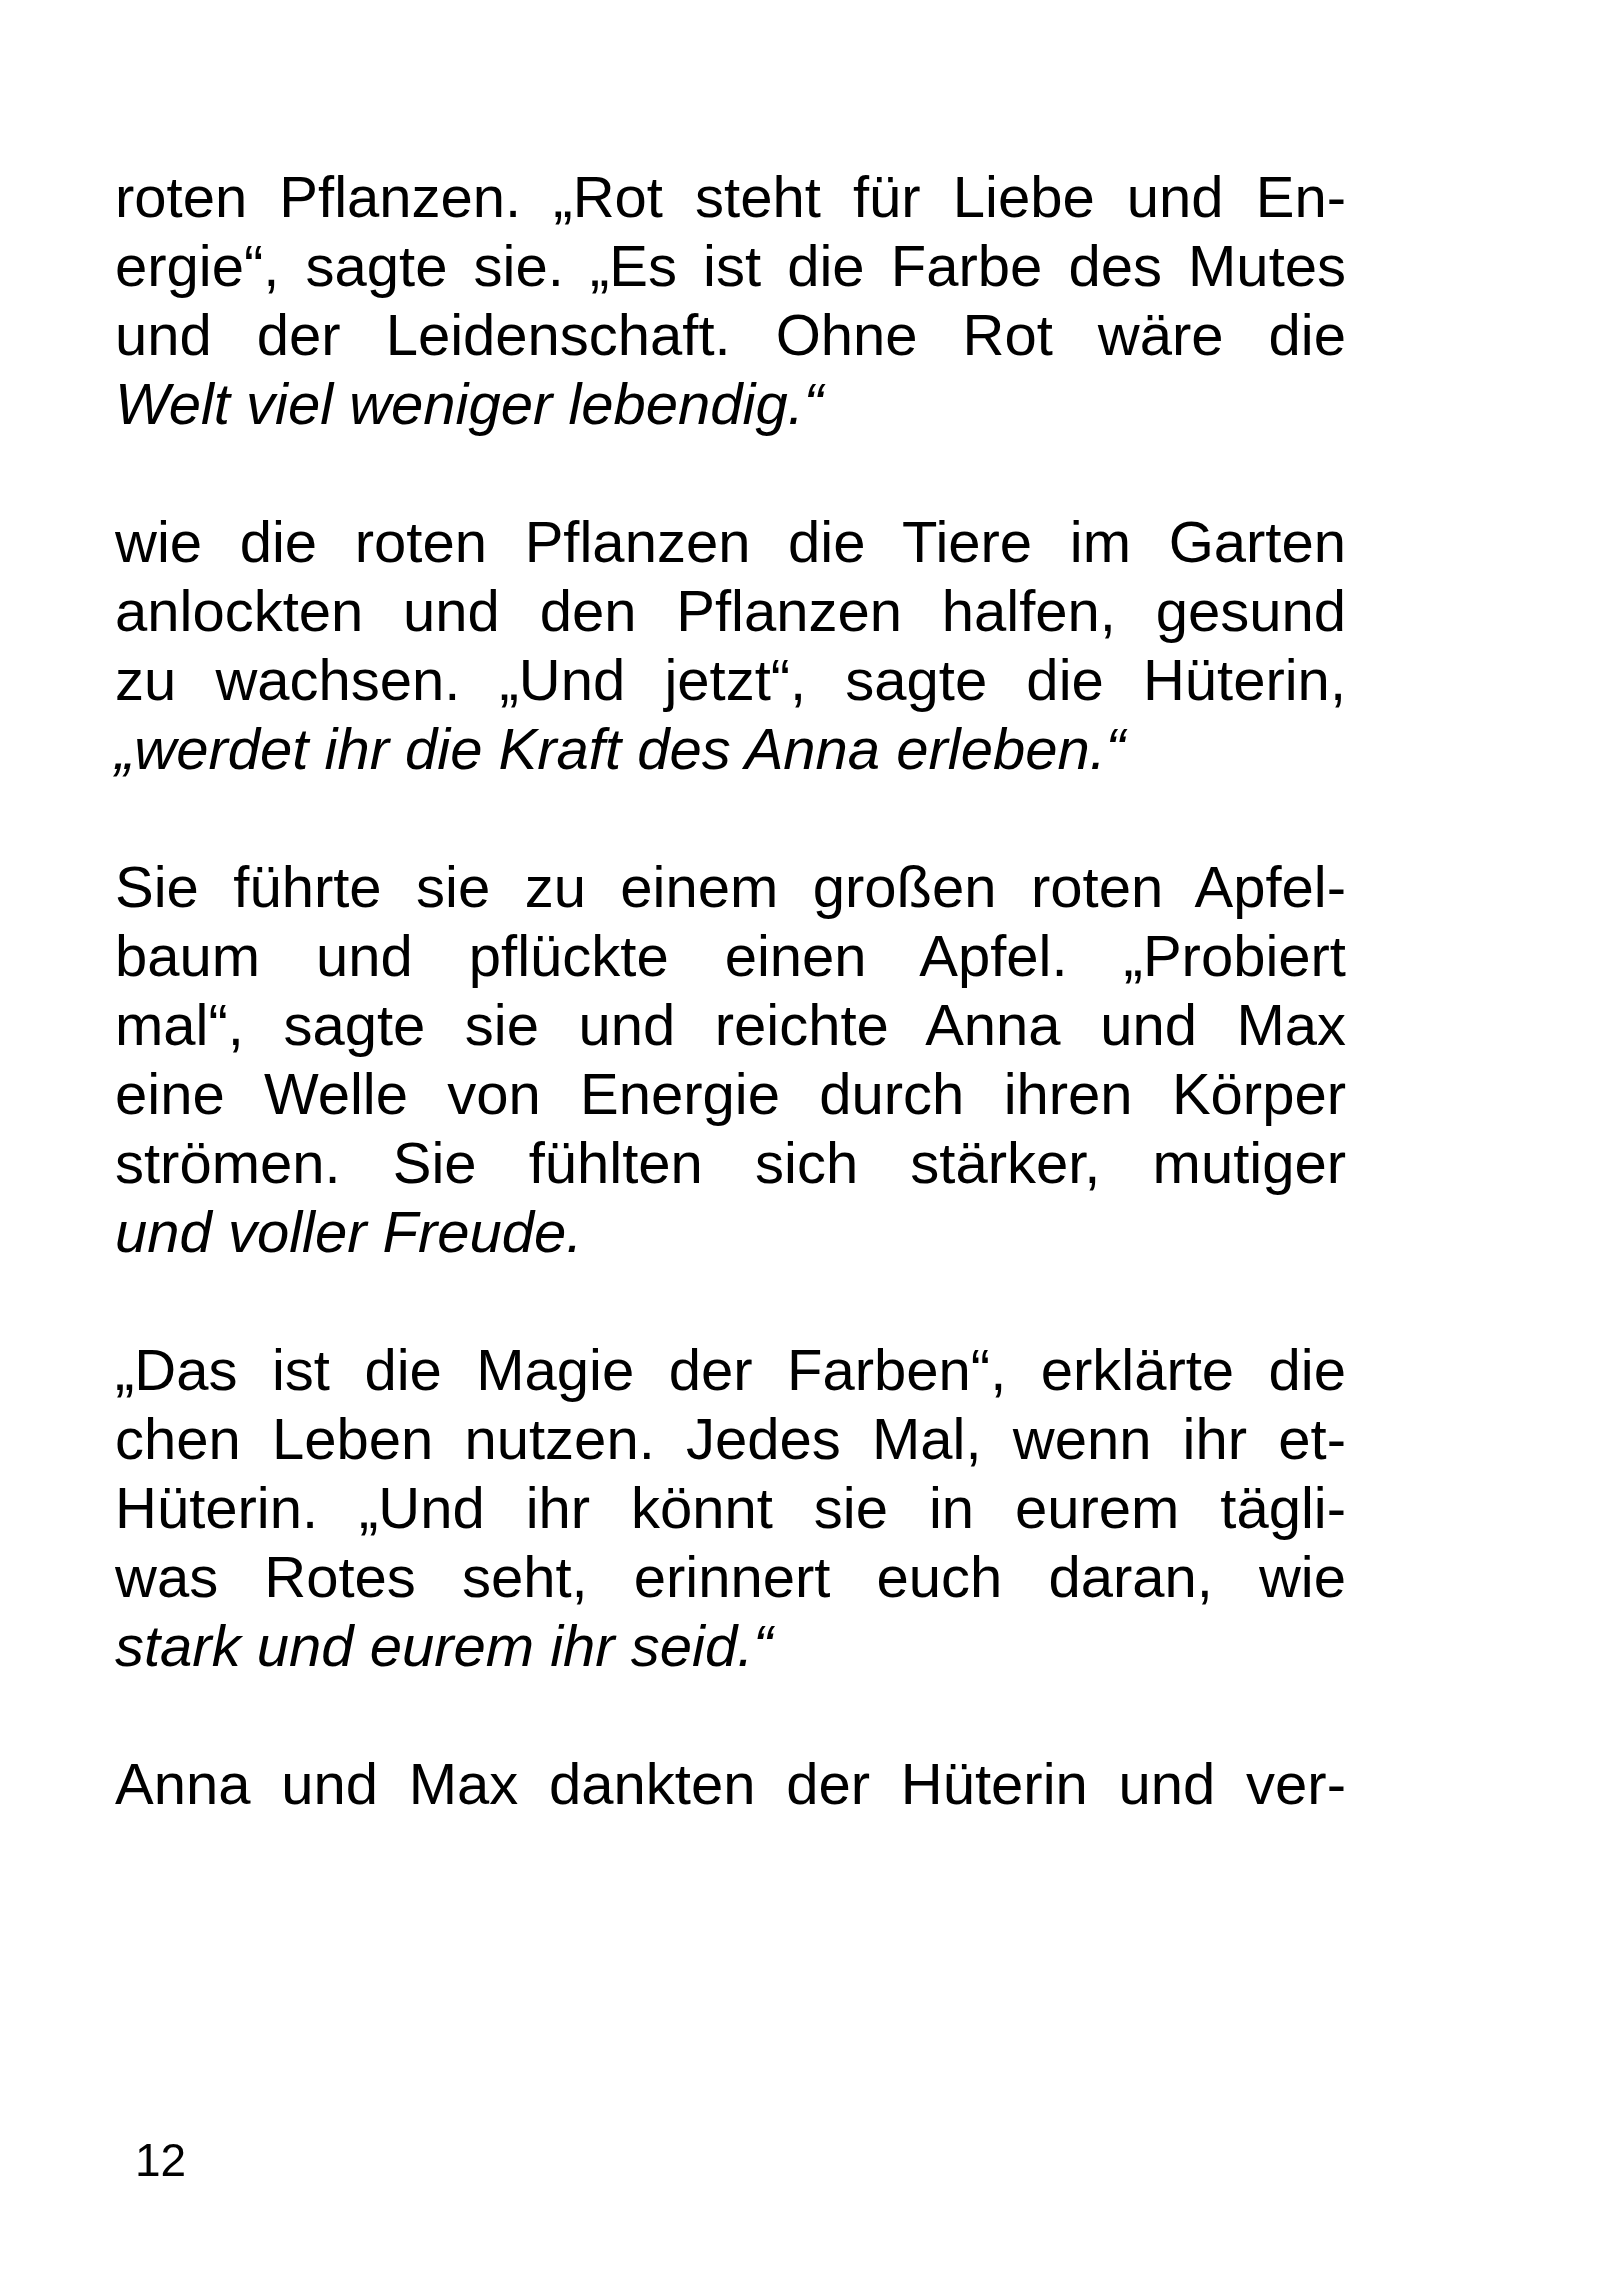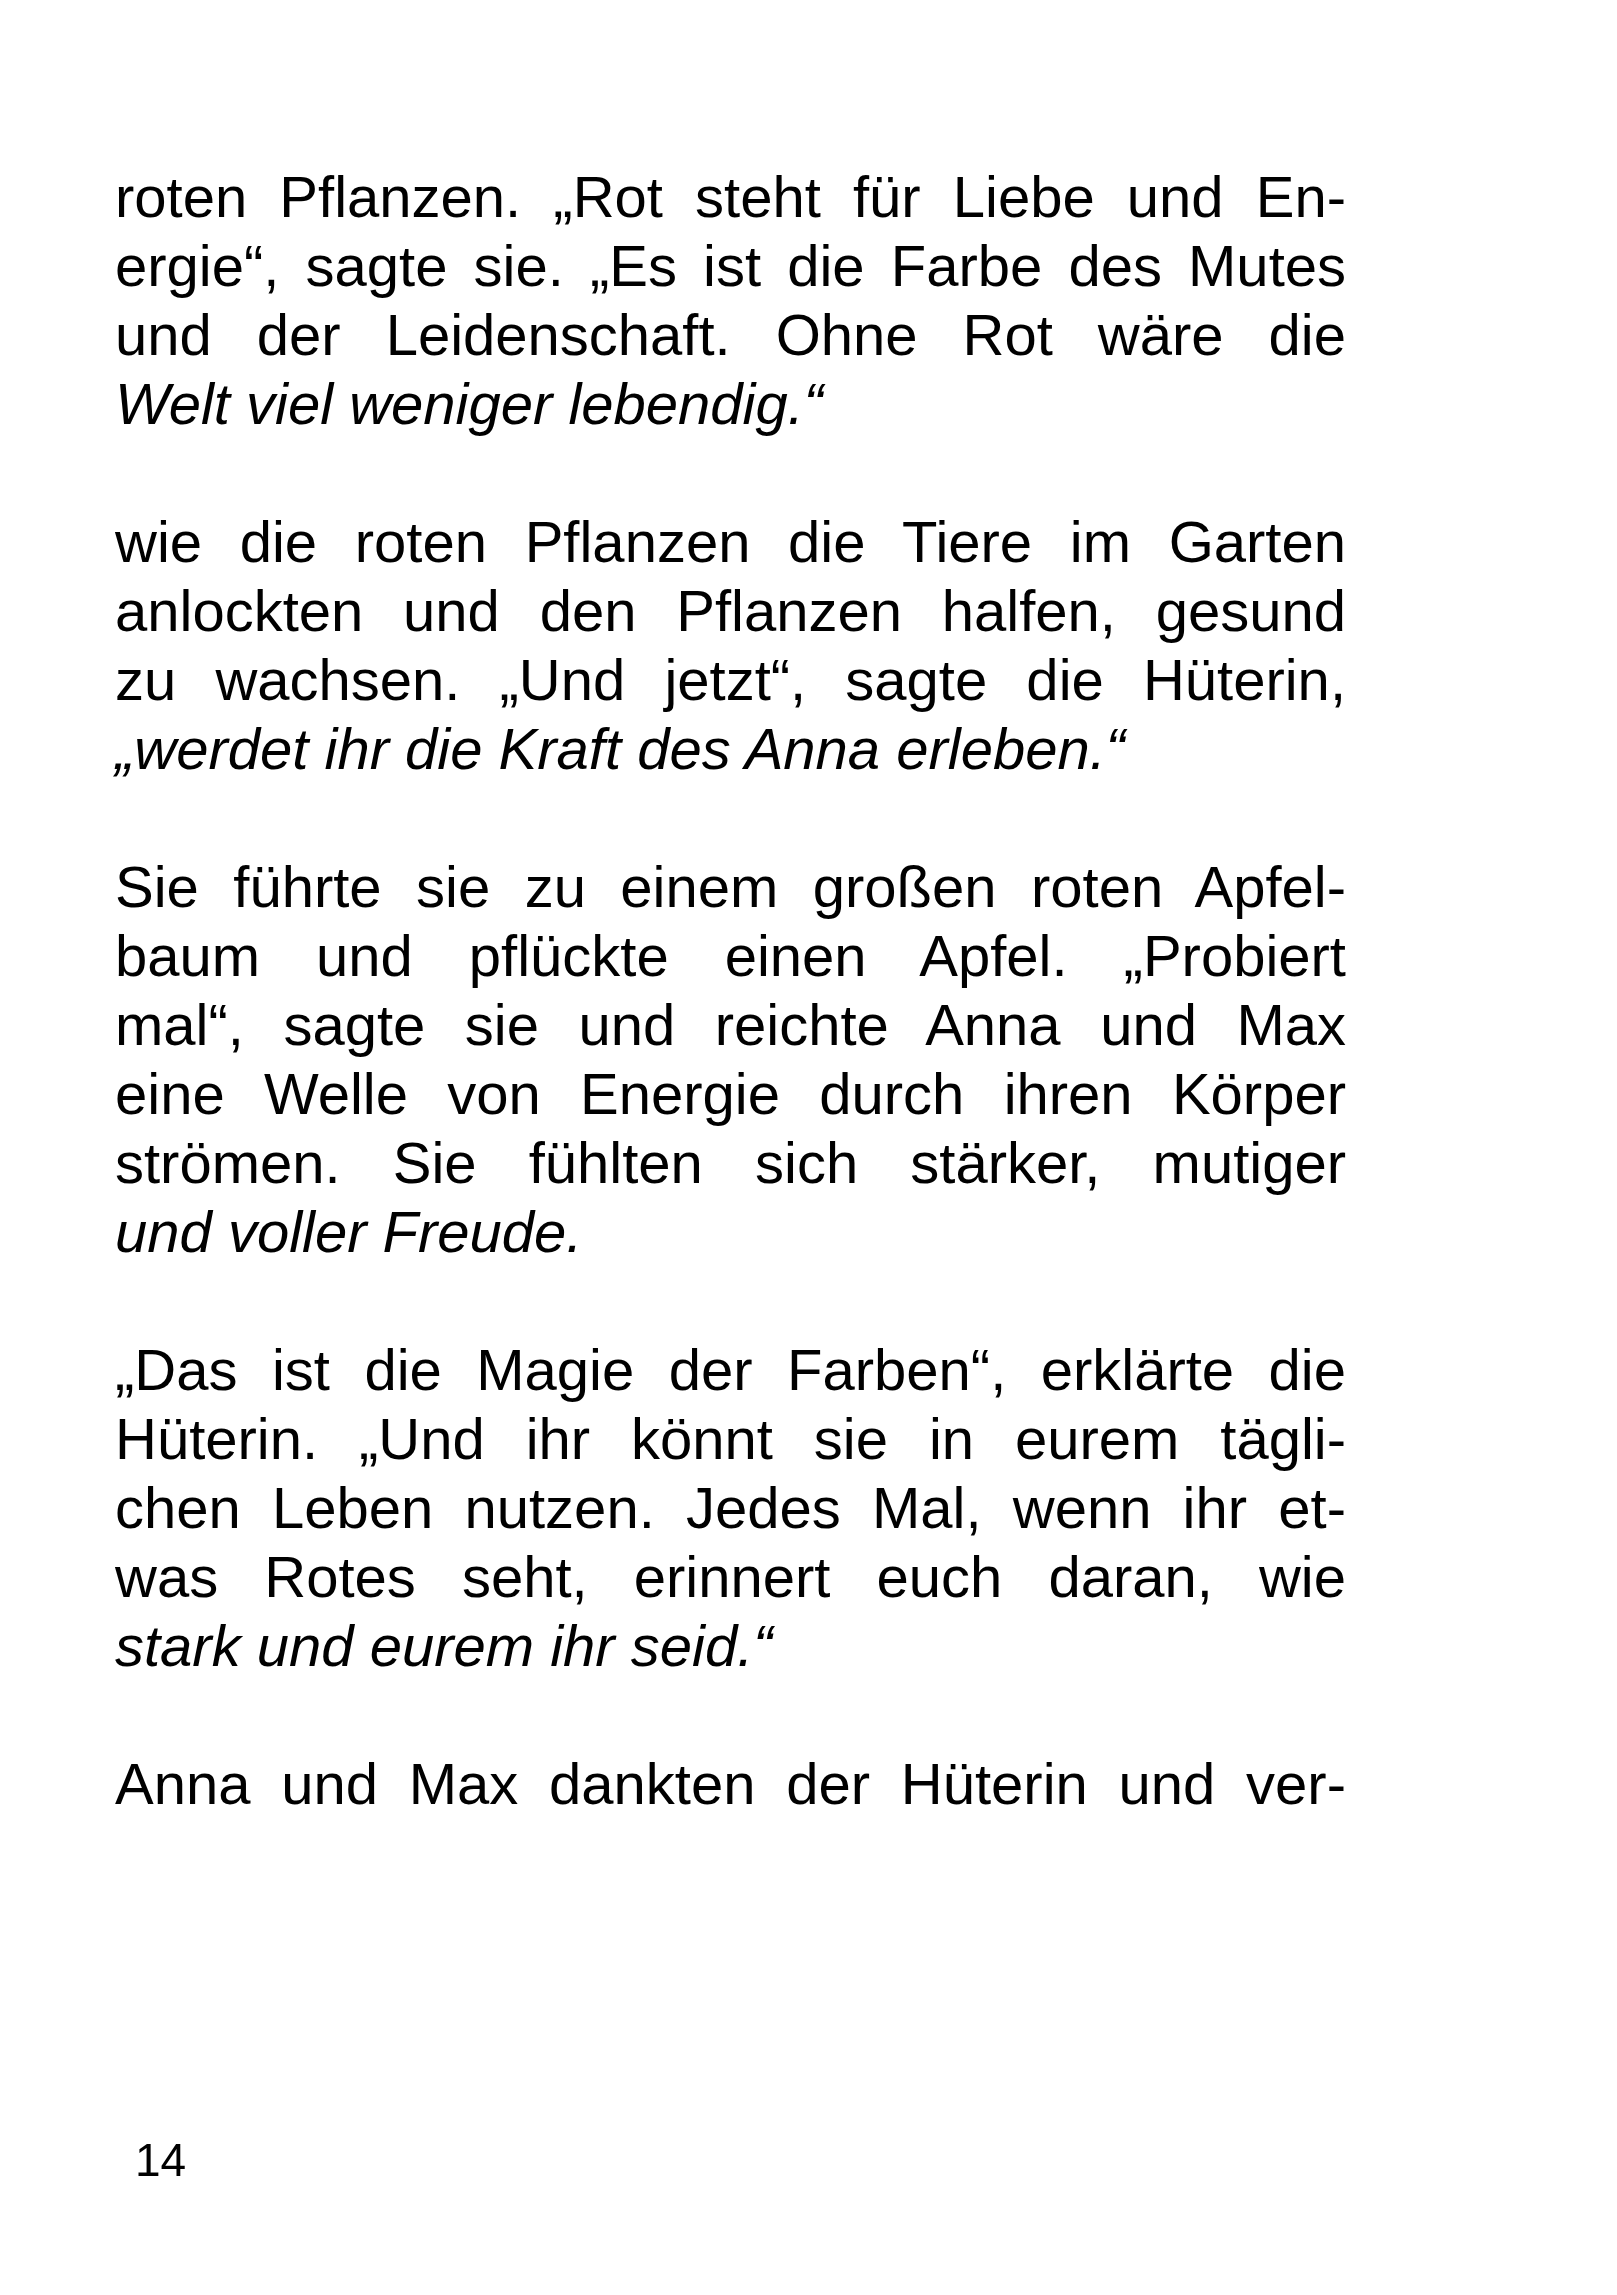--- a/index.html
+++ b/index.html
@@ -72,26 +72,26 @@
     <span class="line j">Sie führte sie zu einem großen roten Apfel-</span>
     <span class="line j">baum und pflückte einen Apfel. „Probiert</span>
     <span class="line j">mal“, sagte sie und reichte Anna und Max</span>
     <span class="line j">eine Welle von Energie durch ihren Körper</span>
     <span class="line j">strömen. Sie fühlten sich stärker, mutiger</span>
     <span class="line l">und voller Freude.</span>
   </p>
 
   <p class="para">
     <span class="line j">„Das ist die Magie der Farben“, erklärte die</span>
+    <span class="line j">chen Leben nutzen. Jedes Mal, wenn ihr et-</span>
     <span class="line j">Hüterin. „Und ihr könnt sie in eurem tägli-</span>
-    <span class="line j">chen Leben nutzen. Jedes Mal, wenn ihr et-</span>
     <span class="line j">was Rotes seht, erinnert euch daran, wie</span>
     <span class="line l">stark und eurem ihr seid.“</span>
   </p>
 
   <p class="para">
     <span class="line j">Anna und Max dankten der Hüterin und ver-</span>
   </p>
 
 </div>
 
-<div class="page-number">14</div>
+<div class="page-number">12</div>
 
 
 </body></html>

